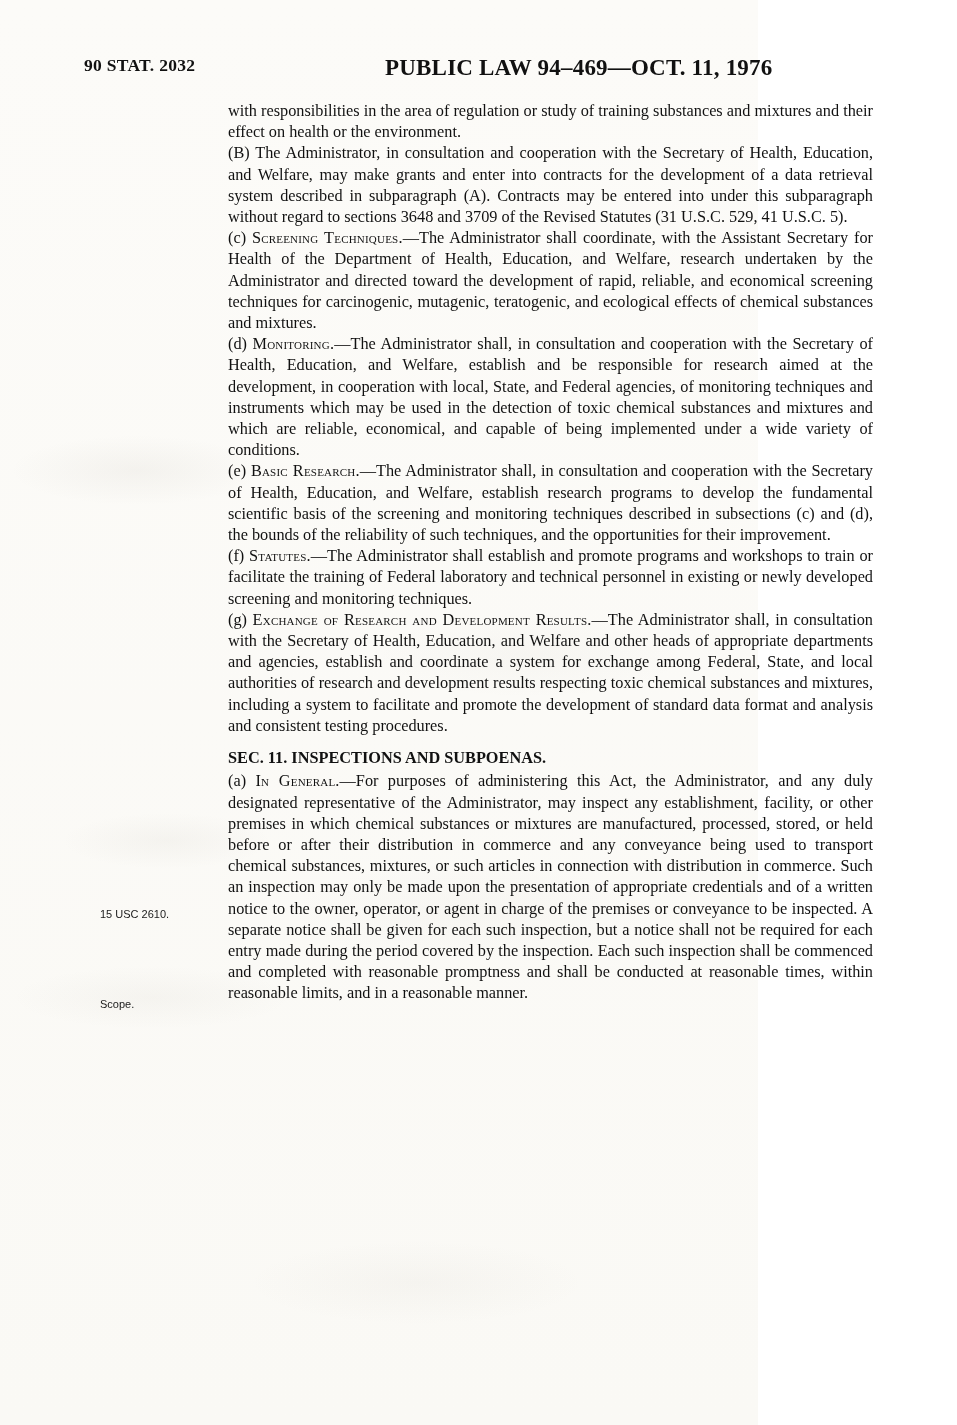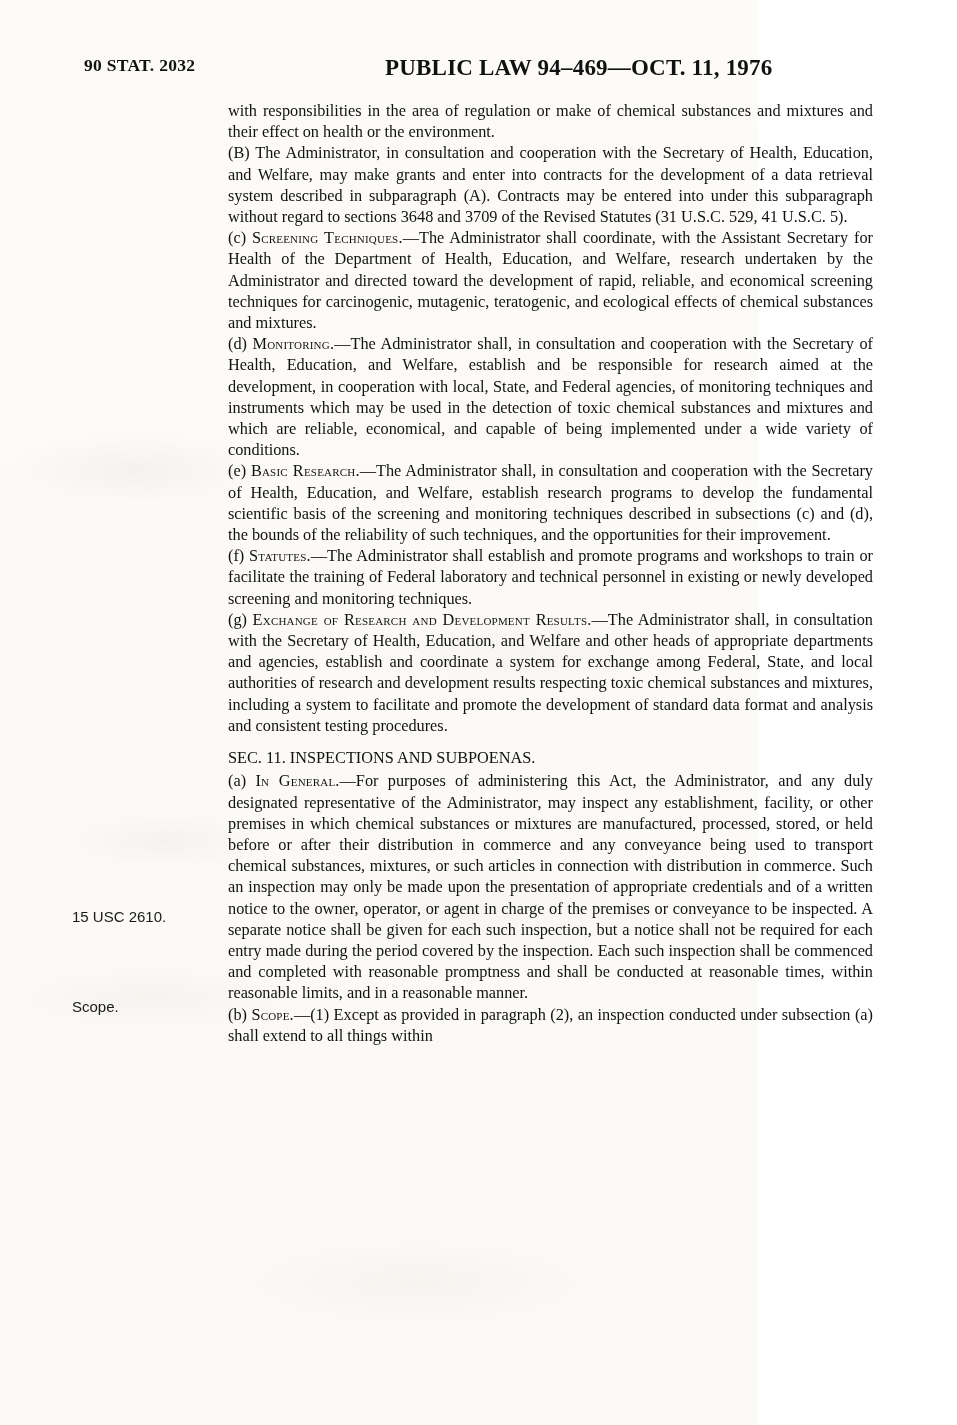--- a/index.html
+++ b/index.html
@@ -79,29 +79,29 @@
   .indent {
     text-indent: 26px;
   }
   .sc {
     font-variant: small-caps;
     letter-spacing: 0.2px;
   }
   .sec-head {
     margin-top: 11px !important;
     margin-bottom: 2px !important;
-    font-weight: normal;
+    font-weight: bold;
     font-size: 16.3px;
     text-align: left;
   }
   .margin-note {
     position: absolute;
-    left: 72px;
+    left: 100px;
     font-family: "Liberation Sans", sans-serif;
-    font-size: 15px;
+    font-size: 11px;
     color: #1a1a1a;
     white-space: nowrap;
   }
   #margin-usc { top: 908px; }
   #margin-notice { top: 998px; }
 </style>
 </head>
 <body>
 
 <div class="page">
@@ -110,34 +110,33 @@
   <div class="header">
     <div class="header-left">90 STAT. 2032</div>
     <div class="header-center">PUBLIC LAW 94–469—OCT. 11, 1976</div>
   </div>
 
   <div class="margin-note" id="margin-usc">15 USC 2610.</div>
   <div class="margin-note" id="margin-notice">Scope.</div>
 
   <div class="body-col">
 
-    <p>with responsibilities in the area of regulation or make of chemical substances and mixtures and their effect on health or the environment.</p>
+    <p>with responsibilities in the area of regulation or study of training substances and mixtures and their effect on health or the environment.</p>
 
     <p class="indent">(B) The Administrator, in consultation and cooperation with the Secretary of Health, Education, and Welfare, may make grants and enter into contracts for the development of a data retrieval system described in subparagraph (A). Contracts may be entered into under this subparagraph without regard to sections 3648 and 3709 of the Revised Statutes (31 U.S.C. 529, 41 U.S.C. 5).</p>
 
     <p class="indent"><span>(c) </span><span class="sc">Screening Techniques.</span><span>—The Administrator shall coordinate, with the Assistant Secretary for Health of the Department of Health, Education, and Welfare, research undertaken by the Administrator and directed toward the development of rapid, reliable, and economical screening techniques for carcinogenic, mutagenic, teratogenic, and ecological effects of chemical substances and mixtures.</span></p>
 
     <p class="indent"><span>(d) </span><span class="sc">Monitoring.</span><span>—The Administrator shall, in consultation and cooperation with the Secretary of Health, Education, and Welfare, establish and be responsible for research aimed at the development, in cooperation with local, State, and Federal agencies, of monitoring techniques and instruments which may be used in the detection of toxic chemical substances and mixtures and which are reliable, economical, and capable of being implemented under a wide variety of conditions.</span></p>
 
     <p class="indent"><span>(e) </span><span class="sc">Basic Research.</span><span>—The Administrator shall, in consultation and cooperation with the Secretary of Health, Education, and Welfare, establish research programs to develop the fundamental scientific basis of the screening and monitoring techniques described in subsections (c) and (d), the bounds of the reliability of such techniques, and the opportunities for their improvement.</span></p>
 
     <p class="indent"><span>(f) </span><span class="sc">Statutes.</span><span>—The Administrator shall establish and promote programs and workshops to train or facilitate the training of Federal laboratory and technical personnel in existing or newly developed screening and monitoring techniques.</span></p>
 
     <p class="indent"><span>(g) </span><span class="sc">Exchange of Research and Development Results.</span><span>—The Administrator shall, in consultation with the Secretary of Health, Education, and Welfare and other heads of appropriate departments and agencies, establish and coordinate a system for exchange among Federal, State, and local authorities of research and development results respecting toxic chemical substances and mixtures, including a system to facilitate and promote the development of standard data format and analysis and consistent testing procedures.</span></p>
 
     <p class="sec-head">SEC. 11. INSPECTIONS AND SUBPOENAS.</p>
 
     <p class="indent"><span>(a) </span><span class="sc">In General.</span><span>—For purposes of administering this Act, the Administrator, and any duly designated representative of the Administrator, may inspect any establishment, facility, or other premises in which chemical substances or mixtures are manufactured, processed, stored, or held before or after their distribution in commerce and any conveyance being used to transport chemical substances, mixtures, or such articles in connection with distribution in commerce. Such an inspection may only be made upon the presentation of appropriate credentials and of a written notice to the owner, operator, or agent in charge of the premises or conveyance to be inspected. A separate notice shall be given for each such inspection, but a notice shall not be required for each entry made during the period covered by the inspection. Each such inspection shall be commenced and completed with reasonable promptness and shall be conducted at reasonable times, within reasonable limits, and in a reasonable manner.</span></p>
 
-    <p class="indent"><span>(b) </span><span class="sc">Scope.</span><span>—(1) Except as provided in paragraph (2), an inspection conducted under subsection (a) shall extend to all things within</span></p>
 
   </div>
 </div>
 
 </body></html>

